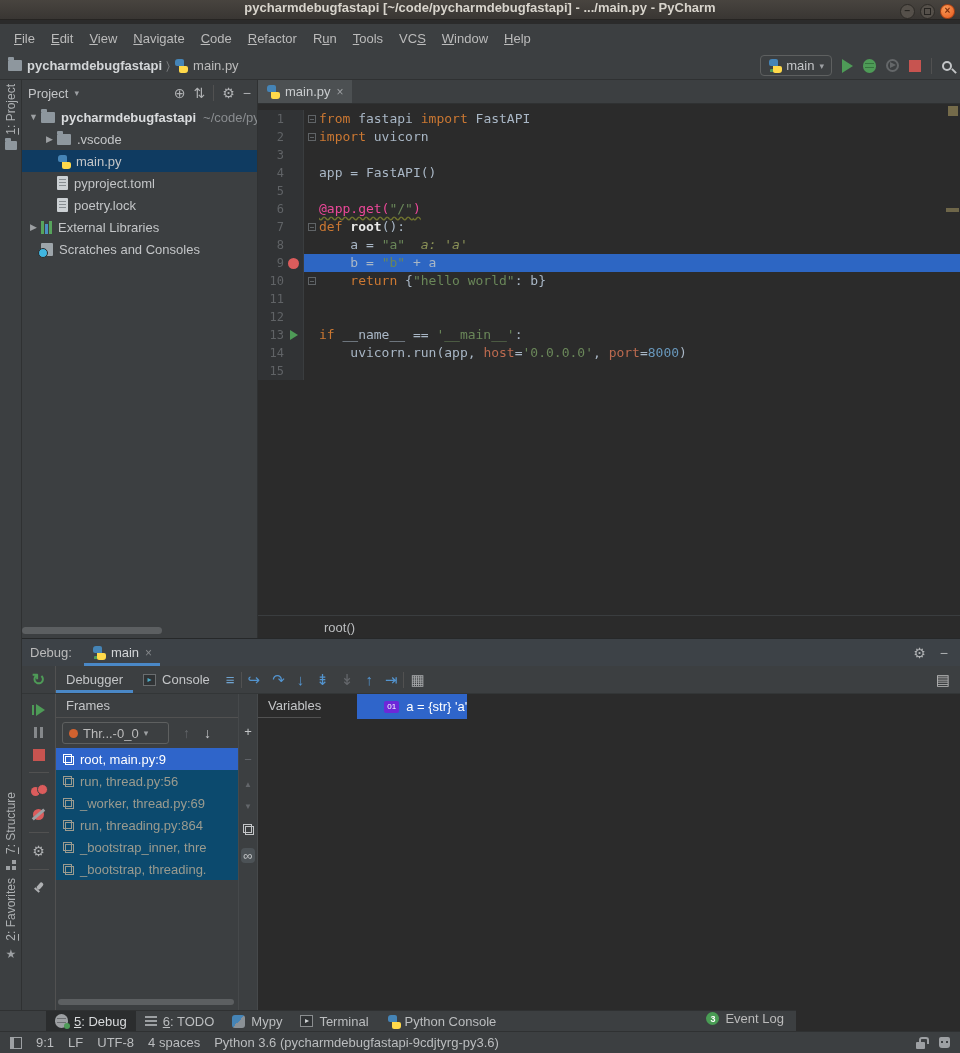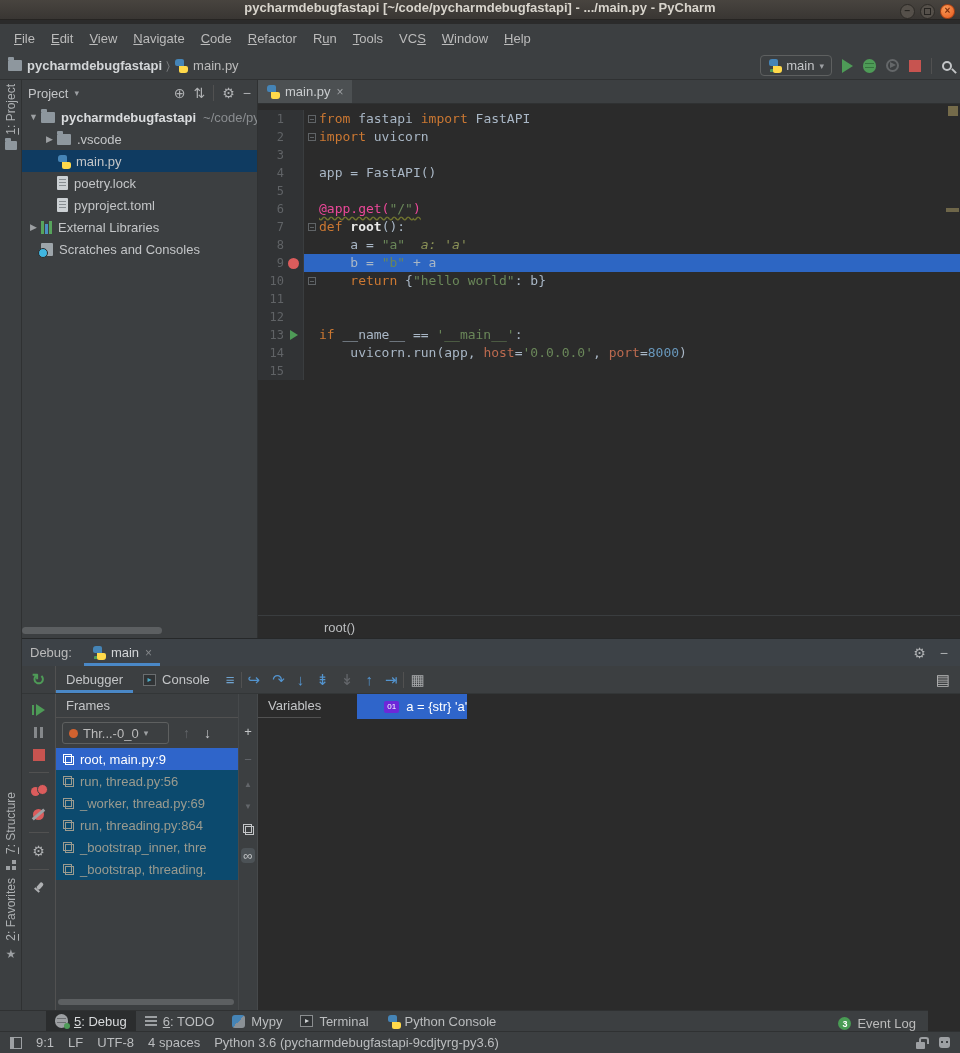--- a/index.html
+++ b/index.html
@@ -193,22 +193,22 @@
   .frame-row.sel{background:#2f65ca;color:#ffffff;}
   .fscroll{margin:auto 4px 5px 2px;height:6px;background:#5c5f61;border-radius:3px;flex-shrink:0;}
   .col-mid{width:20px;border-left:1px solid #46494b;border-right:1px solid #46494b;display:flex;
     flex-direction:column;align-items:center;padding-top:30px;gap:13px;flex-shrink:0;font-size:13px;}
   .col-mid .tri{font-size:8px;}
   .i-inf{background:#4c5256;border-radius:4px;padding:0 2px;color:#c3c5c7;}
   .col-vars{flex:1;background:#2b2b2b;display:flex;flex-direction:row;min-width:0;gap:36px;}
   .var-row{height:25px;background:#2f65ca;color:#fff;display:flex;align-items:center;gap:7px;padding-left:27px;}
 
   
-  .tooltabs{position:absolute;left:0;top:1010px;width:928px;height:21px;background:#3c3f41;
-    border-top:1px solid #2f3132;display:flex;align-items:flex-end;padding-left:46px;}
+  .tooltabs{position:absolute;left:0;top:1010px;width:796px;height:21px;background:#3c3f41;
+    border-top:1px solid #2f3132;display:flex;align-items:flex-start;padding-left:46px;}
   .btab{height:100%;display:flex;align-items:center;gap:6px;padding:0 9px;color:#bbbdbf;}
   .btab.active{background:#2b2d2e;color:#d8dadc;}
   .event-log{margin-left:auto;display:flex;align-items:center;gap:6px;padding-right:12px;}
   .statusbar{position:absolute;left:0;top:1031px;width:960px;height:22px;background:#3c3f41;
     border-top:1px solid #2f3132;display:flex;align-items:center;gap:14px;padding:0 10px;color:#bbbdbf;}
   .statusbar .right{margin-left:auto;display:flex;align-items:center;gap:14px;}
 </style>
 </head>
 <body>
 
@@ -304,26 +304,26 @@
         <span class="tree-label">.vscode</span>
       </div>
       <div class="tree-row sel" style="padding-left: 20px;">
         <span class="tree-arrow"></span>
         <span class="i-python" style="width: 13px; height: 13px;"></span>
         <span class="tree-label">main.py</span>
       </div>
       <div class="tree-row" style="padding-left: 20px;">
         <span class="tree-arrow"></span>
         <span class="i-file"></span>
-        <span class="tree-label">poetry.lock</span>
+        <span class="tree-label">pyproject.toml</span>
       </div>
       <div class="tree-row" style="padding-left: 20px;">
         <span class="tree-arrow"></span>
         <span class="i-file"></span>
-        <span class="tree-label">pyproject.toml</span>
+        <span class="tree-label">poetry.lock</span>
       </div>
       <div class="tree-row" style="padding-left: 4px;">
         <span class="tree-arrow">▶</span>
         <span class="i-libs">
           <i></i>
           <i></i>
           <i></i>
         </span>
         <span class="tree-label">External Libraries</span>
       </div>

